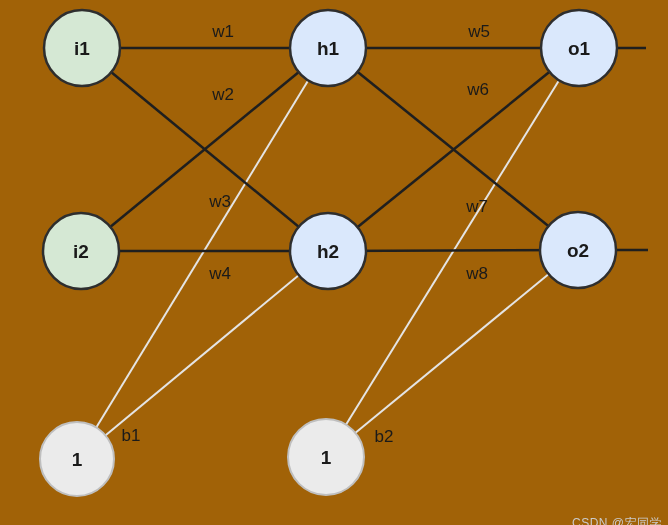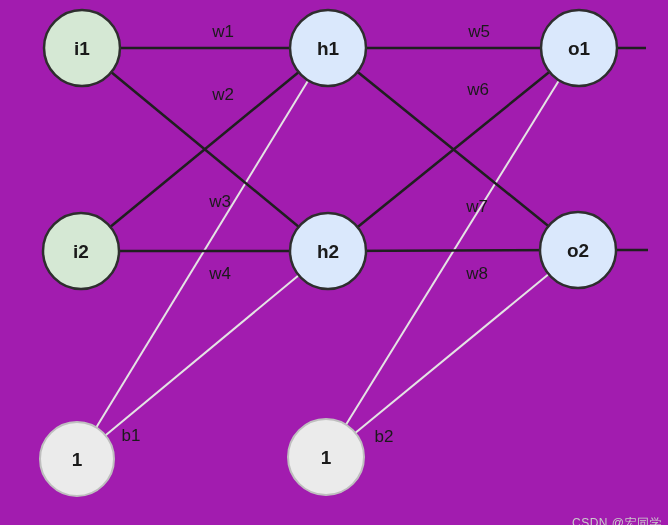--- a/index.html
+++ b/index.html
@@ -1,20 +1,20 @@
 <!DOCTYPE html>
 <html><head>
 <meta charset="utf-8">
 <style>
   html, body { margin: 0; padding: 0; background: #ffffff; }
   .stage {
     position: relative;
     width: 668px;
     height: 525px;
-    background: #a21caf;
+    background: #a16207;
     overflow: hidden;
     font-family: "Liberation Sans", "DejaVu Sans", sans-serif;
   }
   .stage svg { position: absolute; left: 0; top: 0; }
   svg text.node-label {
     font-family: "Liberation Sans", "DejaVu Sans", sans-serif;
     font-weight: bold;
     font-size: 19px;
   }
   svg text.edge-label {

